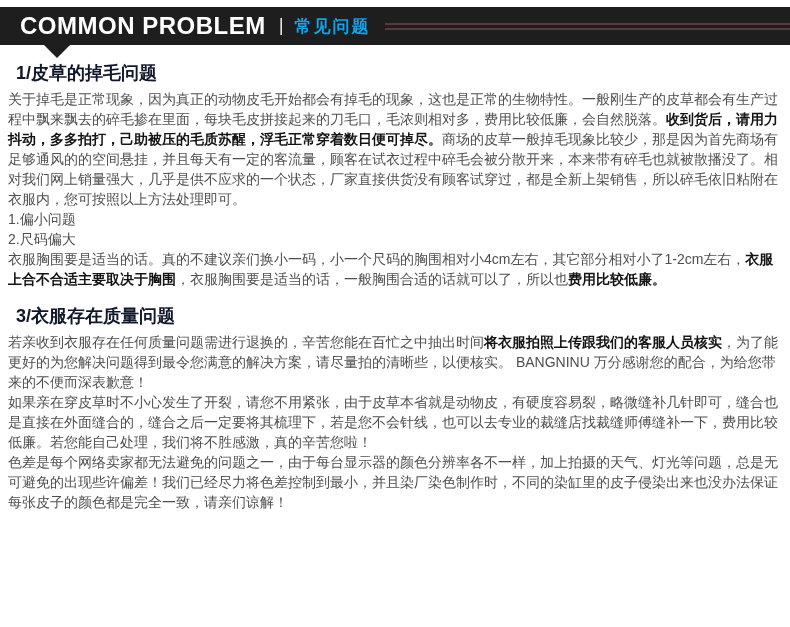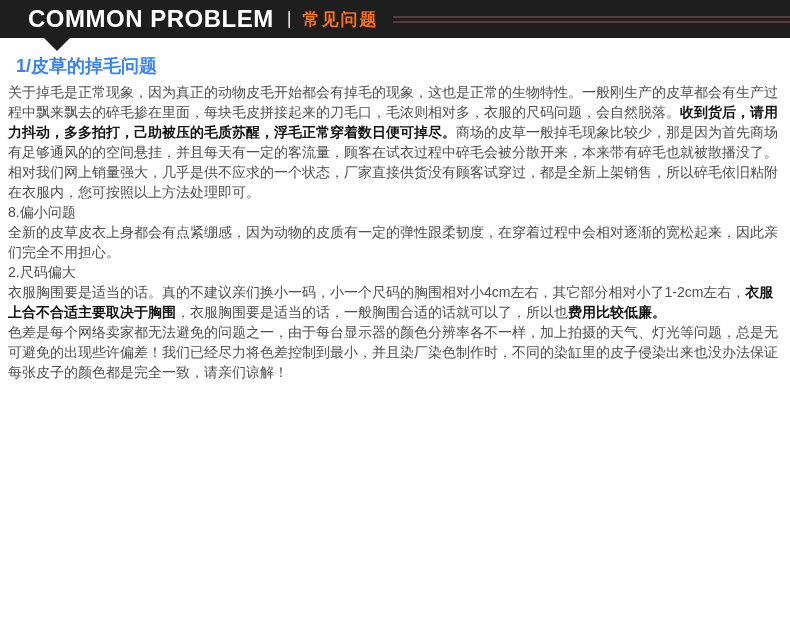--- a/index.html
+++ b/index.html
@@ -1,32 +1,32 @@
 <!DOCTYPE html>
 <html><head>
 <meta charset="utf-8">
 <style>
   html,body{margin:0;padding:0;background:#ffffff;}
   body{width:790px;font-family:"Liberation Sans","DejaVu Sans",sans-serif;-webkit-font-smoothing:antialiased;}
   .page{width:790px;min-height:627px;background:#fff;}
 
   
-  .header{height:38px;background:#1e1e1e;display:flex;align-items:center;padding-left:28px;box-sizing:border-box;}
+  .header{height:38px;background:#1e1e1e;display:flex;align-items:center;padding-left:20px;box-sizing:border-box;margin-top:7px;}
   .t-en{color:#ffffff;font-size:24px;font-weight:700;letter-spacing:.5px;white-space:nowrap;}
   .t-div{color:#e8e8e8;font-size:19px;font-weight:400;margin:0 11px 0 13px;position:relative;top:-1px;}
-  .t-cn{color:#f97316;font-size:17px;font-weight:700;letter-spacing:2px;white-space:nowrap;}
+  .t-cn{color:#0ea5e9;font-size:17px;font-weight:700;letter-spacing:2px;white-space:nowrap;}
   .h-lines{flex:1;margin-left:14px;display:flex;flex-direction:column;gap:3px;}
   .h-lines i{display:block;height:2px;background:#573a3e;}
 
   
   .pointer{width:0;height:0;border-left:13px solid transparent;border-right:13px solid transparent;border-top:13px solid #1e1e1e;margin-left:44px;}
 
   
   .content{padding:2px 8px 14px 8px;}
-  h2.sec{font-size:18px;font-weight:700;color:#3b82f6;margin:17px 0 6px 8px;line-height:20px;}
+  h2.sec{font-size:18px;font-weight:700;color:#0f172a;margin:17px 0 6px 8px;line-height:20px;}
   .content section:first-child h2.sec{margin-top:3px;}
   p.body{font-size:14px;line-height:20px;color:#4f4f4f;margin:0;word-break:break-all;}
   p.body b{color:#141414;font-weight:700;}
 </style>
 </head>
 <body>
 
 <div class="page">
 
   <div class="header">
@@ -38,32 +38,36 @@
         <i></i>
       </span>
   </div>
 
   <div class="pointer"></div>
 
   <main class="content">
 
     <section>
       <h2 class="sec">1/皮草的掉毛问题</h2>
-      <p class="body"><span>关于掉毛是正常现象，因为真正的动物皮毛开始都会有掉毛的现象，这也是正常的生物特性。一般刚生产的皮草都会有生产过程中飘来飘去的碎毛掺在里面，每块毛皮拼接起来的刀毛口，毛浓则相对多，衣服的尺码问题，会自然脱落。</span><b>收到货后，请用力抖动，多多拍打，己助被压的毛质苏醒，浮毛正常穿着数日便可掉尽。</b><span>商场的皮草一般掉毛现象比较少，那是因为首先商场有足够通风的的空间悬挂，并且每天有一定的客流量，顾客在试衣过程中碎毛会被分散开来，本来带有碎毛也就被散播没了。相对我们网上销量强大，几乎是供不应求的一个状态，厂家直接供货没有顾客试穿过，都是全新上架销售，所以碎毛依旧粘附在衣服内，您可按照以上方法处理即可。</span></p>
+      <p class="body"><span>关于掉毛是正常现象，因为真正的动物皮毛开始都会有掉毛的现象，这也是正常的生物特性。一般刚生产的皮草都会有生产过程中飘来飘去的碎毛掺在里面，每块毛皮拼接起来的刀毛口，毛浓则相对多，费用比较低廉，会自然脱落。</span><b>收到货后，请用力抖动，多多拍打，己助被压的毛质苏醒，浮毛正常穿着数日便可掉尽。</b><span>商场的皮草一般掉毛现象比较少，那是因为首先商场有足够通风的的空间悬挂，并且每天有一定的客流量，顾客在试衣过程中碎毛会被分散开来，本来带有碎毛也就被散播没了。相对我们网上销量强大，几乎是供不应求的一个状态，厂家直接供货没有顾客试穿过，都是全新上架销售，所以碎毛依旧粘附在衣服内，您可按照以上方法处理即可。</span></p>
     </section>
 
     <section>
-      <p class="body"><span>8.偏小问题</span></p>
-      <p class="body"><span>全新的皮草皮衣上身都会有点紧绷感，因为动物的皮质有一定的弹性跟柔韧度，在穿着过程中会相对逐渐的宽松起来，因此亲们完全不用担心。</span></p>
+      <p class="body"><span>1.偏小问题</span></p>
       <p class="body"><span>2.尺码偏大</span></p>
       <p class="body"><span>衣服胸围要是适当的话。真的不建议亲们换小一码，小一个尺码的胸围相对小4cm左右，其它部分相对小了1-2cm左右，</span><b>衣服上合不合适主要取决于胸围</b><span>，衣服胸围要是适当的话，一般胸围合适的话就可以了，所以也</span><b>费用比较低廉。</b></p>
     </section>
 
+    <section>
+      <h2 class="sec">3/衣服存在质量问题</h2>
+      <p class="body"><span>若亲收到衣服存在任何质量问题需进行退换的，辛苦您能在百忙之中抽出时间</span><b>将衣服拍照上传跟我们的客服人员核实</b><span>，为了能更好的为您解决问题得到最令您满意的解决方案，请尽量拍的清晰些，以便核实。 BANGNINU 万分感谢您的配合，为给您带来的不便而深表歉意！</span></p>
+    </section>
 
     <section>
+      <p class="body"><span>如果亲在穿皮草时不小心发生了开裂，请您不用紧张，由于皮草本省就是动物皮，有硬度容易裂，略微缝补几针即可，缝合也是直接在外面缝合的，缝合之后一定要将其梳理下，若是您不会针线，也可以去专业的裁缝店找裁缝师傅缝补一下，费用比较低廉。若您能自己处理，我们将不胜感激，真的辛苦您啦！</span></p>
     </section>
 
     <section>
       <p class="body"><span>色差是每个网络卖家都无法避免的问题之一，由于每台显示器的颜色分辨率各不一样，加上拍摄的天气、灯光等问题，总是无可避免的出现些许偏差！我们已经尽力将色差控制到最小，并且染厂染色制作时，不同的染缸里的皮子侵染出来也没办法保证每张皮子的颜色都是完全一致，请亲们谅解！</span></p>
     </section>
 
   </main>
 </div>
 
 </body></html>

